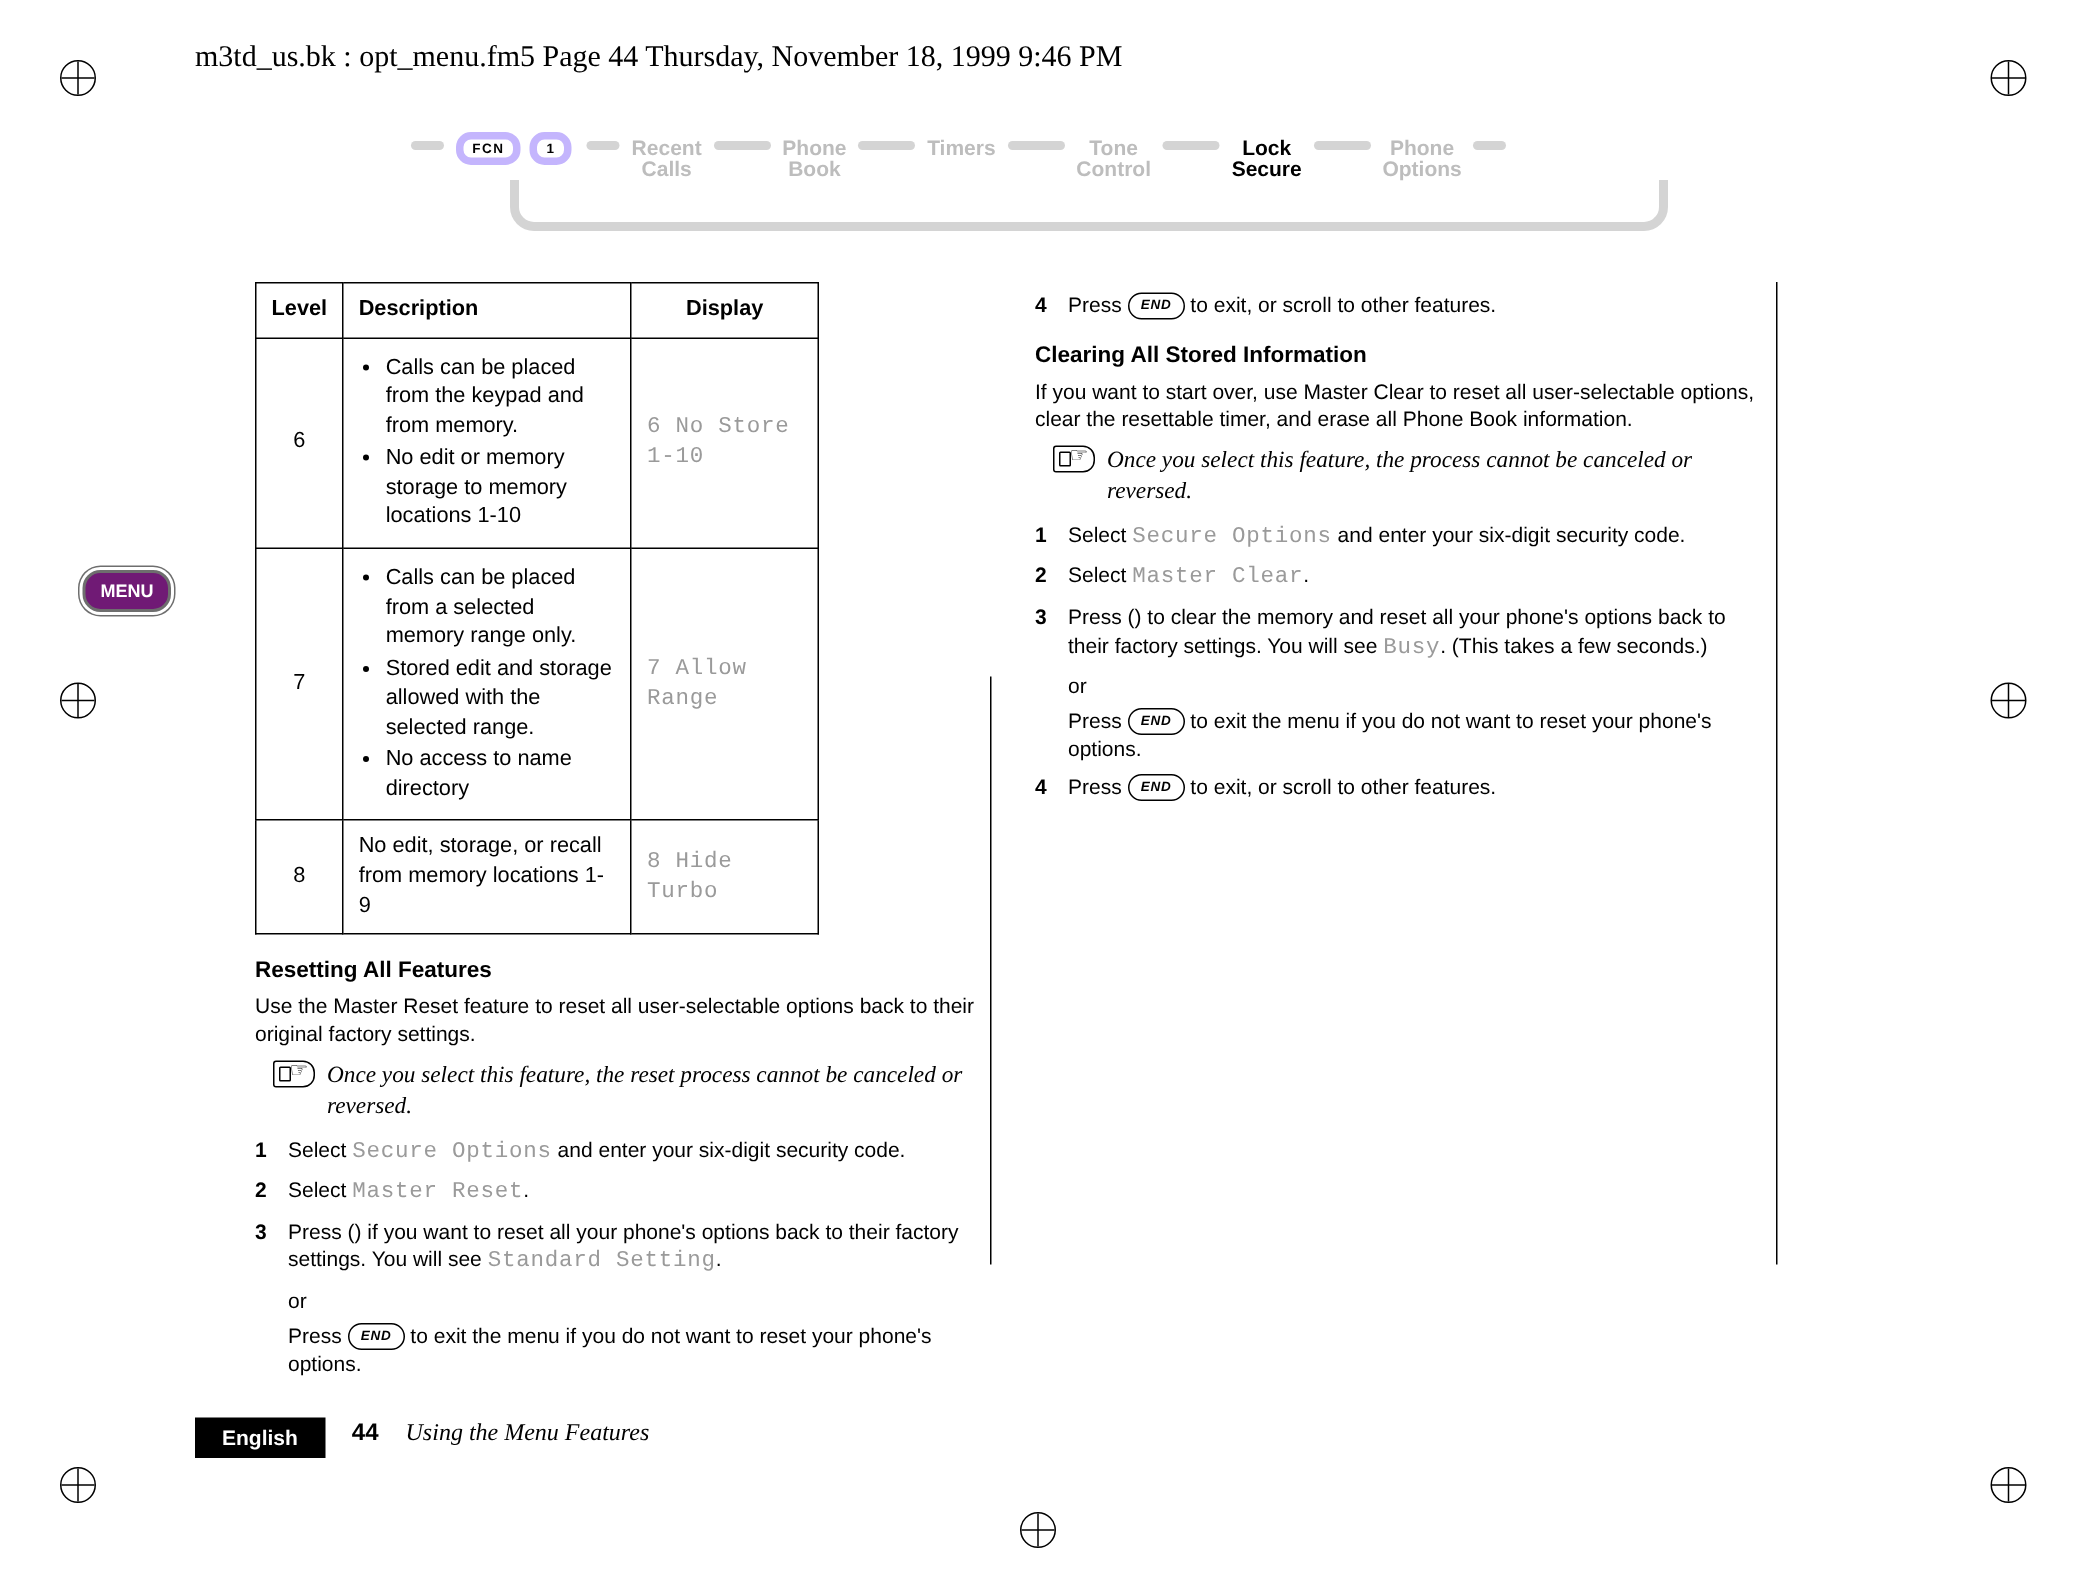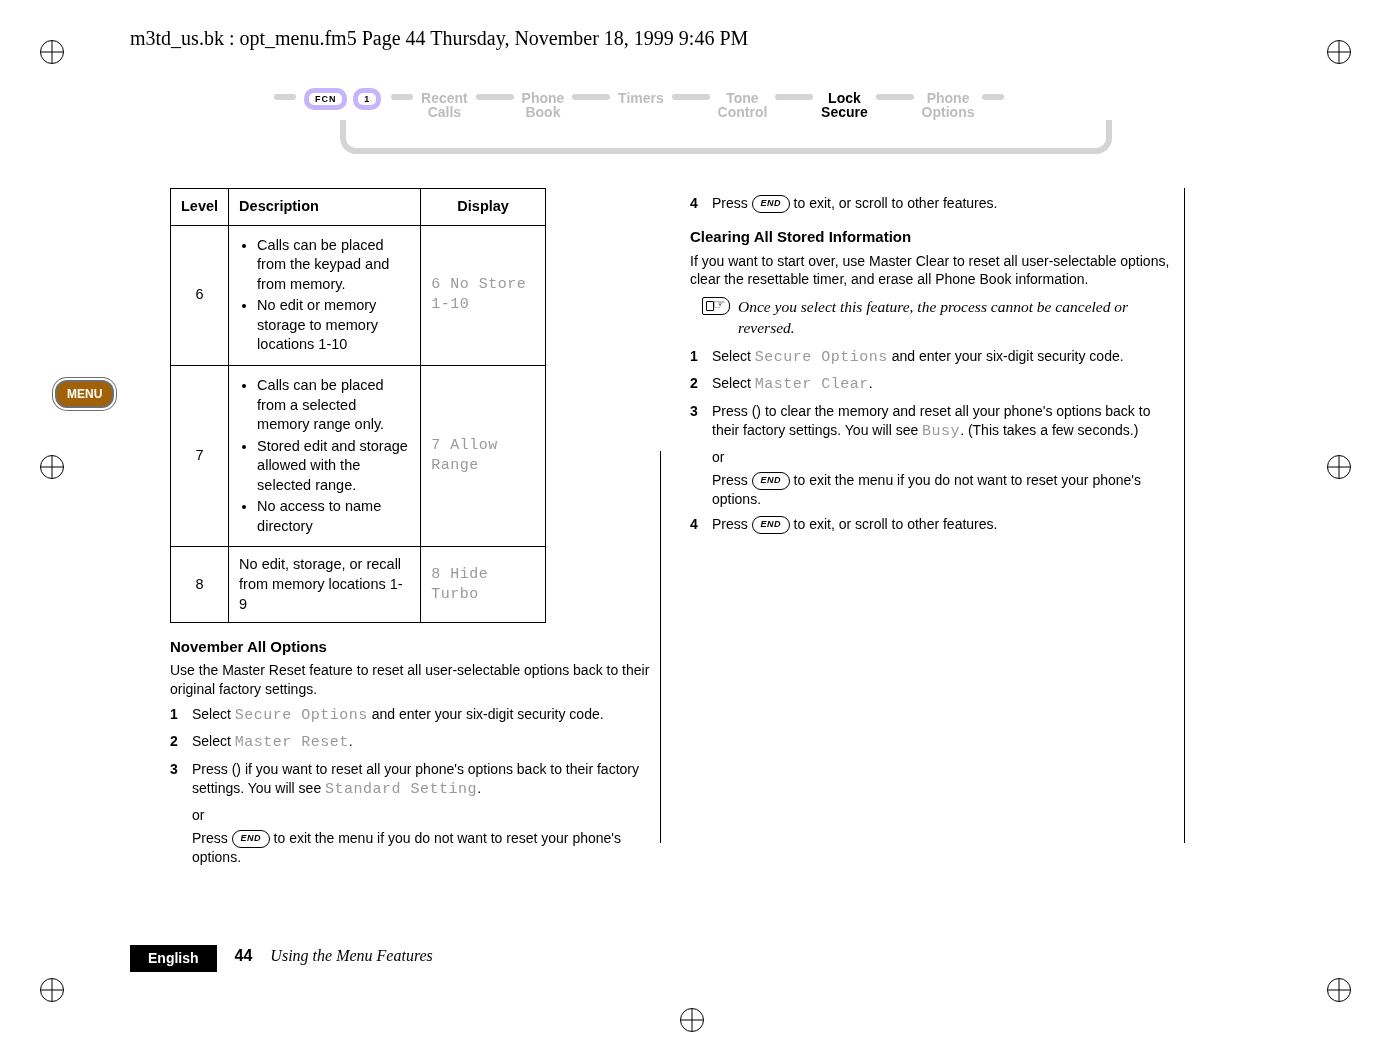--- a/index.html
+++ b/index.html
@@ -36,21 +36,21 @@
   .note .icon{font-style:normal;flex:0 0 auto;}
   .hand-icon{display:inline-block;width:26px;height:16px;border:1px solid #000;border-radius:2px 8px 8px 2px;position:relative;}
   .hand-icon::before{content:"";position:absolute;left:3px;top:3px;width:6px;height:8px;border:1px solid #000;border-radius:1px;}
   .hand-icon::after{content:"☞";position:absolute;left:10px;top:-2px;font-size:14px;}
   ol.steps{list-style:none;padding:0;margin:6px 0;counter-reset:st;}
   ol.steps>li{counter-increment:st;position:relative;padding-left:22px;margin:6px 0;}
   ol.steps>li::before{content:counter(st);position:absolute;left:0;top:0;font-weight:bold;}
   .or{margin:6px 0 4px 22px;}
   .key-oval{display:inline-block;min-width:28px;height:16px;border:1px solid #000;border-radius:10px;font-size:9px;font-weight:bold;text-align:center;line-height:15px;vertical-align:middle;padding:0 4px;letter-spacing:.5px;font-style:italic;}
   .menu-tab{position:absolute;left:55px;top:380px;}
-  .menu-tab .lbl{display:inline-block;background:#a16207;color:#fff;font-size:12px;font-weight:bold;padding:4px 10px;border-radius:12px;border:2px solid #6e6e6e;box-shadow:0 0 0 2px #fff,0 0 0 3px #6e6e6e;}
+  .menu-tab .lbl{display:inline-block;background:#701a75;color:#fff;font-size:12px;font-weight:bold;padding:4px 10px;border-radius:12px;border:2px solid #6e6e6e;box-shadow:0 0 0 2px #fff,0 0 0 3px #6e6e6e;}
   .footer{position:absolute;left:130px;bottom:90px;width:1060px;display:flex;align-items:flex-start;gap:18px;}
   .footer .lang{background:#000;color:#fff;font-weight:bold;font-size:14px;padding:4px 18px;}
   .footer .pn{font-weight:bold;font-size:16px;}
   .footer .chap{font-style:italic;font-family:"Times New Roman",serif;font-size:16px;}
   .rule-right{position:absolute;right:206px;top:188px;width:1px;height:655px;background:#000;}
   .rule-left{position:absolute;left:660px;top:451px;width:1px;height:392px;background:#000;}
   .box-outline{position:absolute;left:117px;top:15px;width:1160px;height:905px;border:0 solid transparent;}
 </style>
 </head>
 <body>
@@ -148,22 +148,26 @@
           <td class="lcd">7 Allow Range</td>
         </tr>
         <tr>
           <td class="c">8</td>
           <td>No edit, storage, or recall from memory locations 1-9</td>
           <td class="lcd">8 Hide Turbo</td>
         </tr>
       </tbody>
         </table>
 
-      <h3 class="sub">November All Options</h3>
+      <h3 class="sub">Resetting All Features</h3>
       <p>Use the Master Reset feature to reset all user-selectable options back to their original factory settings.</p>
+      <div class="note">
+        <span class="icon"><span class="hand-icon"></span></span>
+        <span>Once you select this feature, the reset process cannot be canceled or reversed.</span>
+      </div>
       <ol class="steps">
         <li>
           <span>Select </span><span class="lcd">Secure Options</span><span> and enter your six-digit security code.</span>
         </li>
         <li>
           <span>Select </span><span class="lcd">Master Reset</span><span>.</span>
         </li>
         <li>
           <span>Press () if you want to reset all your phone's options back to their factory settings. You will see </span><span class="lcd">Standard Setting</span><span>.</span>
           <p class="or" style="margin-left:0;">or</p>

